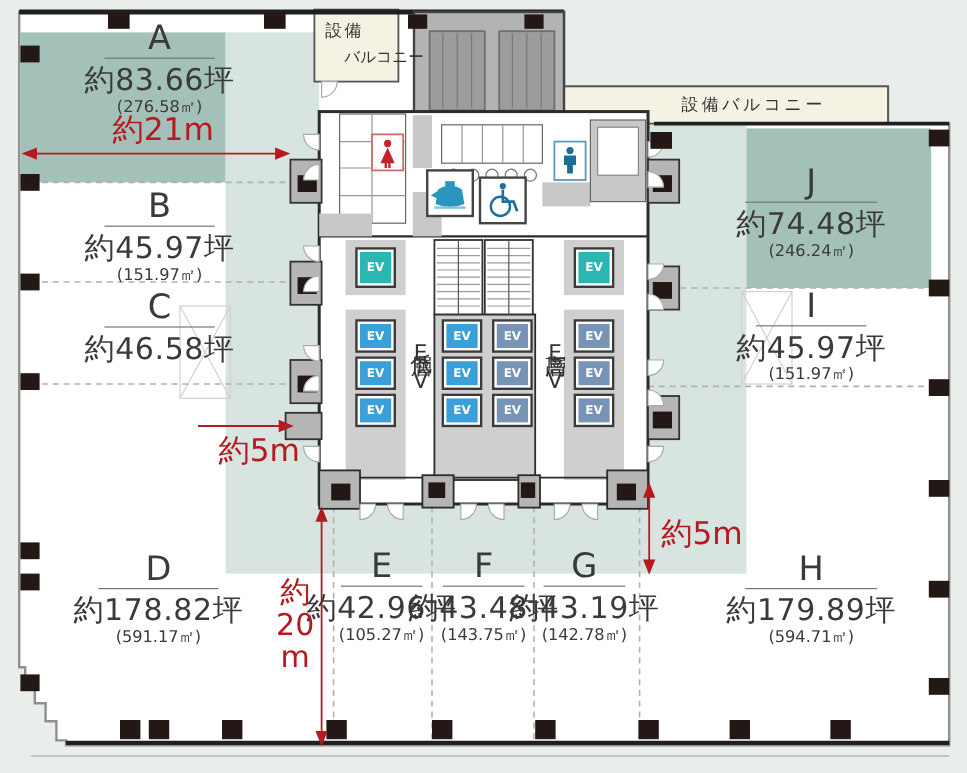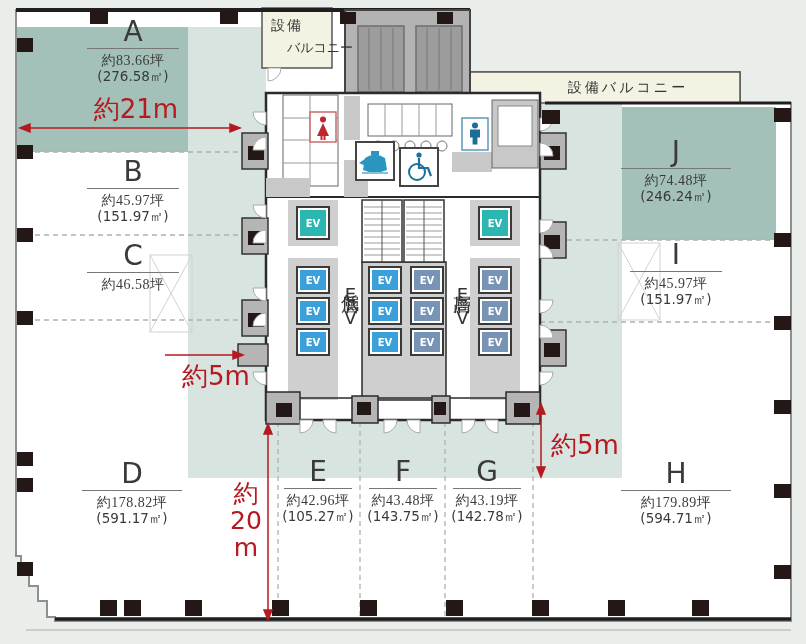--- a/index.html
+++ b/index.html
@@ -2,21 +2,21 @@
 <html><head>
 <meta charset="utf-8">
 <style>
   html,body{margin:0;padding:0;background:#e9eeea;font-family:"DejaVu Sans","Liberation Sans",sans-serif;}
   .stage{position:relative;width:806px;height:644px;overflow:hidden;background:#e9eeea;}
   .stage svg{position:absolute;left:0;top:0;}
   
   .sec{position:absolute;width:150px;text-align:center;color:#3a3a3a;z-index:5;}
   .sec .ltr{font-size:28px;line-height:1.02;}
   .sec .rule{height:0;border-bottom:1.5px solid #777;margin:1px auto 4px auto;}
-  .sec .tsubo{font-size:14px;line-height:1.12;letter-spacing:.5px;font-family:Liberation Serif, serif;}
+  .sec .tsubo{font-size:25px;line-height:1.12;letter-spacing:.5px;}
   .sec .m2{font-size:13.5px;line-height:1.25;}
   
   .dim{position:absolute;color:#b51a20;font-size:26px;line-height:1;z-index:6;white-space:nowrap;}
   .dim.vstack{display:flex;flex-direction:column;align-items:center;font-size:25px;line-height:1.08;}
   
   .balc{position:absolute;color:#333;z-index:6;white-space:nowrap;}
   
   .ev{position:absolute;border:2px solid #3a3a3a;background:#fff;box-sizing:border-box;display:flex;padding:2px;z-index:5;}
   .ev i{flex:1;display:flex;align-items:center;justify-content:center;font-style:normal;color:#fff;font-size:10px;font-weight:bold;}
   .ev-low i{background:#3ba0da;}

